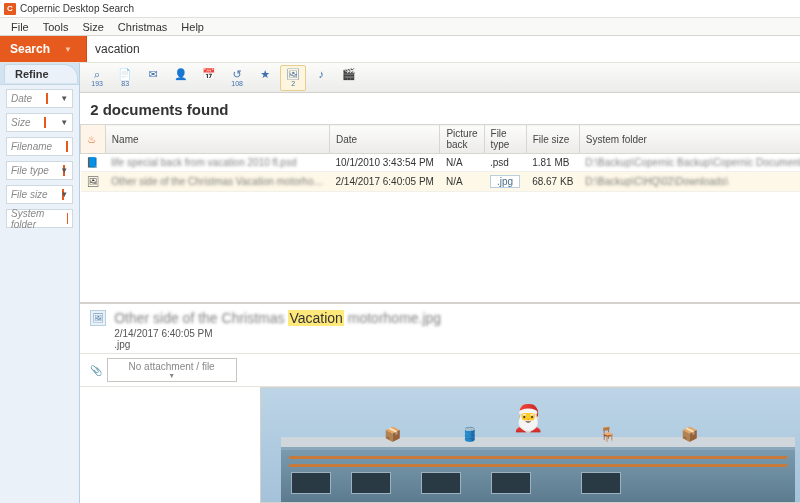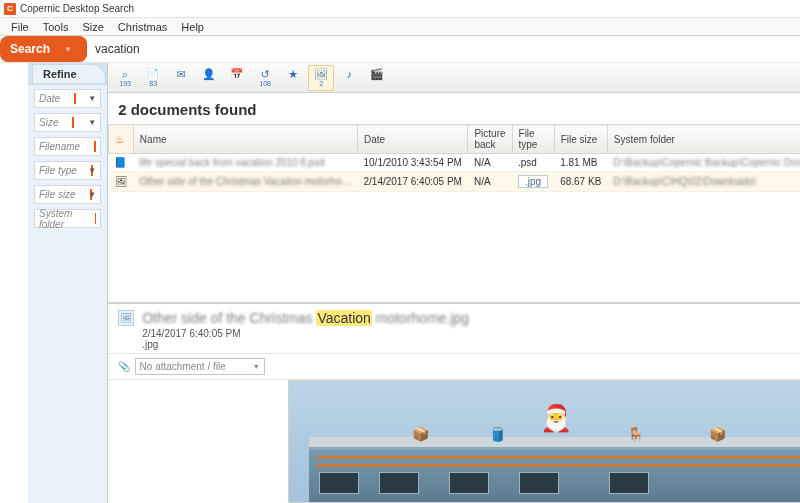--- a/index.html
+++ b/index.html
@@ -8,26 +8,26 @@
 
 .titlebar { height: 18px; background: #fff; border-bottom: 1px solid #e0e0e0; display: flex; align-items: center; padding: 0 4px; font-size: 10px; color: #333; }
 .titlebar .app-icon { width: 12px; height: 12px; background: #e65a1e; margin-right: 4px; display: inline-flex; align-items: center; justify-content: center; color: #fff; font-size: 8px; font-weight: bold; border-radius: 1px; }
 
 
 .menubar { height: 18px; background: #f9f9f8; border-bottom: 1px solid #d8d5d0; display: flex; align-items: center; padding: 0 4px; font-size: 11px; color: #333; }
 .menubar span { padding: 2px 7px; cursor: pointer; }
 
 
 .searchrow { height: 27px; background: #fff; border-bottom: 1px solid #e5e3de; display: flex; align-items: stretch; }
-.search-btn { background: #e65a1e; color: #fff; font-size: 12px; font-weight: bold; display: flex; align-items: center; padding: 0 14px 0 10px; border-right: 1px solid #cc4e17; cursor: pointer; position: relative; border-radius: 8px; }
+.search-btn { background: #e65a1e; color: #fff; font-size: 12px; font-weight: bold; display: flex; align-items: center; padding: 0 14px 0 10px; border-right: 1px solid #cc4e17; cursor: pointer; position: relative; }
 .search-btn .caret { margin-left: 14px; font-size: 8px; color: #f5c3a8; }
 .search-input { flex: 1; border: none; outline: none; padding: 0 8px; font-size: 12px; color: #333; }
 
 
-.cols { display: flex; height: calc(503px - 18px - 18px - 27px); margin-left: 28px; }
+.cols { display: flex; height: calc(503px - 18px - 18px - 27px); }
 
 
 .leftcol { width: 157px; background: linear-gradient(to bottom, #d3e3f1 0%, #d6e5f2 100%); border-right: 1px solid #b8cfdf; display: flex; flex-direction: column; }
 .refine-tab { height: 21px; display: flex; align-items: center; }
 .refine-tab .tab { background: #eaf1f8; border: 1px solid #c5d8e6; border-bottom: none; border-top-left-radius: 3px; border-top-right-radius: 14px; padding: 3px 28px 3px 10px; font-size: 11px; font-weight: bold; color: #333; margin-left: 4px; }
 .refine-body { background: #eaf1f8; flex: 1; border-top: 1px solid #c5d8e6; padding: 4px 6px; }
 .ref-field { background: #fff; border: 1px solid #cfd9e2; margin-bottom: 5px; height: 19px; display: flex; align-items: center; padding: 0 4px; font-size: 10px; color: #666; position: relative; cursor: pointer; }
 .ref-field .lbl { color: #888; font-style: italic; }
 .ref-field .bar { width: 2px; height: 11px; background: #e65a1e; margin-left: 14px; }
 .ref-field .dd { position: absolute; right: 4px; color: #555; font-size: 8px; }
@@ -55,21 +55,21 @@
 .flame { color: #e65a1e; font-size: 10px; }
 .ftype-box { display:inline-block; border:1px solid #b8cfe0; padding:0 6px; background:#fff; color:#4a6a88; }
 
 
 .preview { border-top: 2px solid #d4d1cc; flex: 1; display: flex; flex-direction: column; overflow: hidden; margin-top: 110px;}
 .prev-info { padding: 6px 10px 3px 10px; display:flex; gap:8px; align-items:flex-start; font-size:10px; color:#555; border-bottom:1px solid #e6e4df;}
 .prev-info .picon { width:16px; height:16px; background:#e8f0f8; border:1px solid #b8cfe0; display:flex; align-items:center; justify-content:center; font-size:9px; color:#4a7aa8;}
 .prev-info .line1 { color: transparent; text-shadow: 0 0 3px rgba(70,70,70,0.7); font-size:14px; padding-bottom:2px;}
 .prev-info .hl { background: #ffe97a; color:#333; text-shadow:none; padding:0 1px;}
 .prev-attach { padding:4px 10px; display:flex; align-items:center; gap:4px; font-size:10px; color:#777; border-bottom:1px solid #e6e4df;}
-.prev-attach .sel { border:1px solid #c7c5c0; padding:2px 4px; background:#fff; color:#888; width:130px; display:flex; justify-content:space-between; align-items:center;}
+.prev-attach .sel { border:1px solid #c7c5c0; padding:2px 4px; background:#fff; color:#888; width:130px; display:flex; justify-content:space-between; align-items:center;flex-direction:column;}
 
 
 .big-preview { flex:1; background: linear-gradient(#bcd4e6,#a4c2da); position:relative; overflow:hidden; margin: 0 0 0 180px; border:1px solid #d4d1cc;}
 .rv { position:absolute; bottom:0; left:20px; right:20px; height:95px; }
 .rv-body { position:absolute; bottom:0; left:0; right:0; height:55px; background:linear-gradient(#7a9aad,#5c7b8e); border-top:3px solid #8aa8ba; }
 .rv-body::before{content:"";position:absolute;top:6px;left:8px;right:8px;height:3px;background:#c87a3a;}
 .rv-body::after{content:"";position:absolute;top:14px;left:8px;right:8px;height:3px;background:#c87a3a;}
 .rv-win { position:absolute; top:22px; width:40px; height:22px; background:#2a3a44; border:1px solid #9db2c0;}
 .rv-roof { position:absolute; bottom:55px; left:0; right:0; height:10px; background:#cfd7dc;}
 .junk { position:absolute; font-size:14px; }

